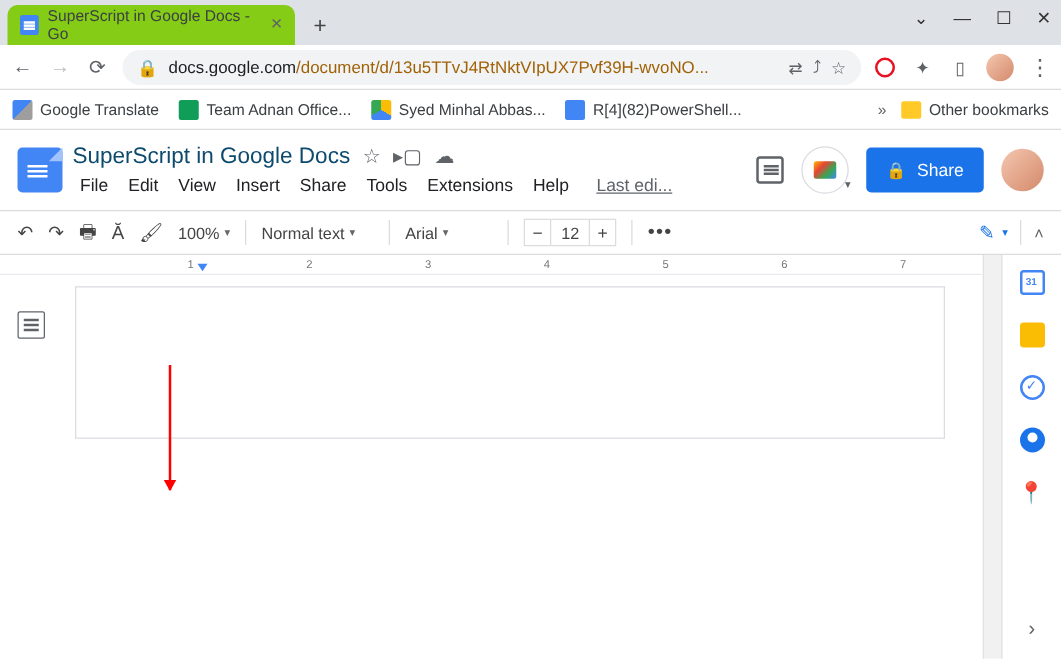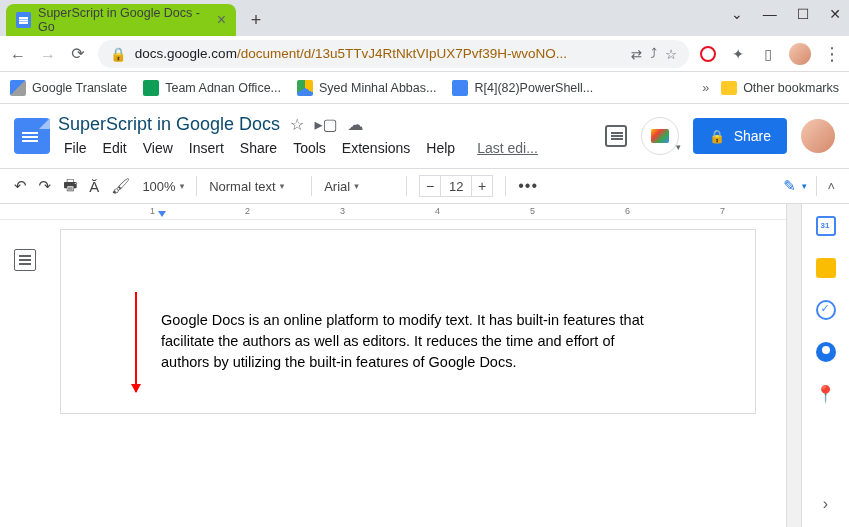--- a/index.html
+++ b/index.html
@@ -234,21 +234,20 @@
       <span class="ruler-mark" style="left:245px">2</span>
       <span class="ruler-mark" style="left:340px">3</span>
       <span class="ruler-mark" style="left:435px">4</span>
       <span class="ruler-mark" style="left:530px">5</span>
       <span class="ruler-mark" style="left:625px">6</span>
       <span class="ruler-mark" style="left:720px">7</span>
     </div>
     <div class="outline-btn"></div>
     <div class="arrow"></div>
     <div class="page">
-      <div class="body-text">Google Docs is an online platform to modify text. It has built-in features that facilitate the authors as well as editors. It reduces the time and effort of authors by utilizing the built-in features of Google Docs.</div>
     </div>
   </div>
   <div class="scrollbar"></div>
   <div class="side-panel">
     <div class="sp-ico cal"></div>
     <div class="sp-ico keep"></div>
     <div class="sp-ico tasks"></div>
     <div class="contacts"></div>
     <div class="maps"></div>
     <span class="sp-chev">›</span>

